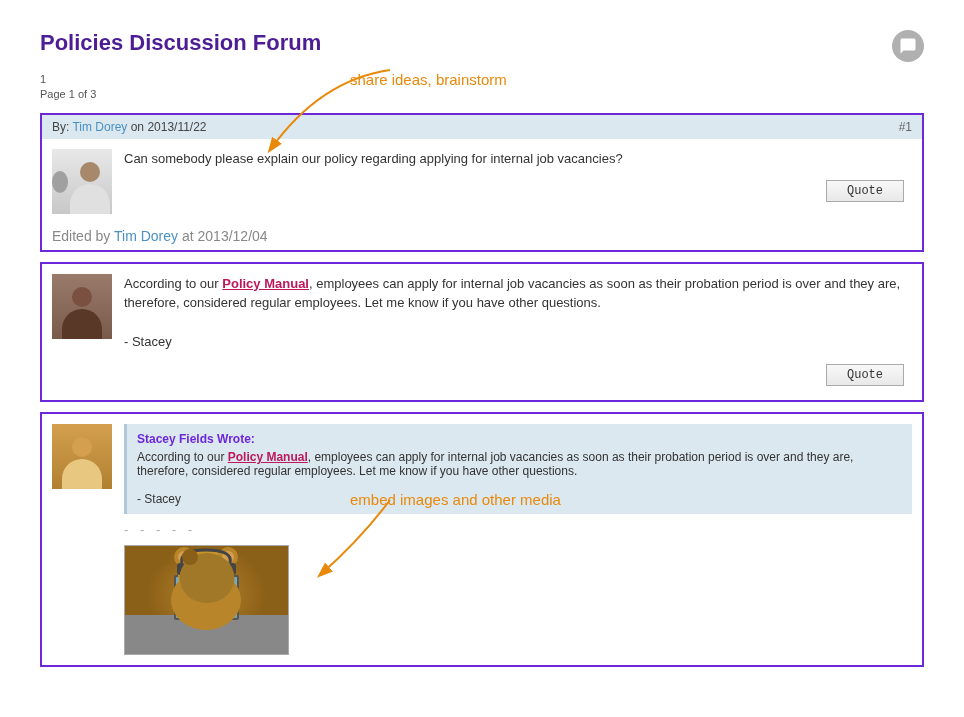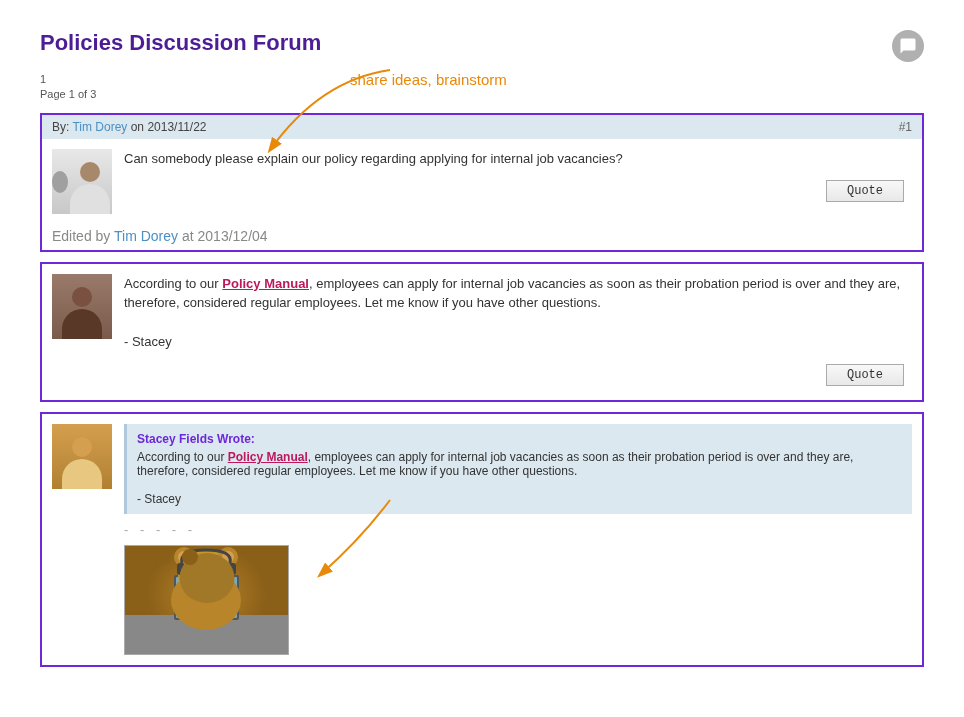--- a/index.html
+++ b/index.html
@@ -432,20 +432,23 @@
               <rect x="104" y="18" width="8" height="12" rx="3" fill="#444"></rect>
             </svg>
           </div>
         </div>
 
       </div>
     </div>
 
   </div>
 
+  <div class="annotation annotation-2">
+    <div>embed images and other media</div>
+  </div>
 
   <svg class="arrow-svg" style="top:490px;left:280px;width:120px;height:100px;" viewBox="0 0 120 100">
     <path d="M110,10 Q80,50 40,85" stroke="#e8890a" stroke-width="2" fill="none" marker-end="url(#arr2)"></path>
     <defs>
       <marker id="arr2" markerWidth="8" markerHeight="8" refX="6" refY="3" orient="auto">
         <path d="M0,0 L0,6 L8,3 z" fill="#e8890a"></path>
       </marker>
     </defs>
   </svg>
 

